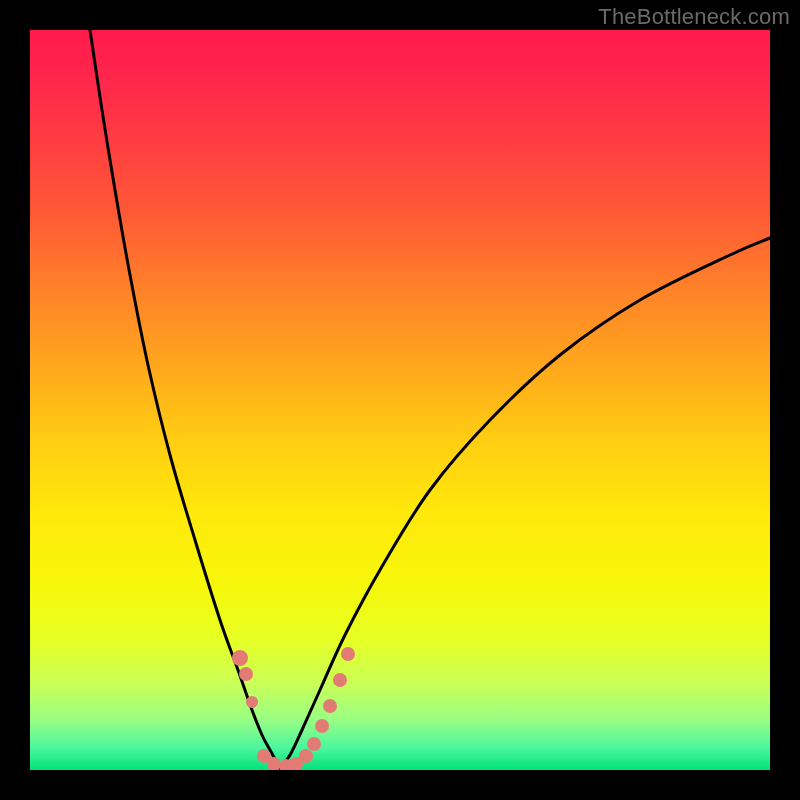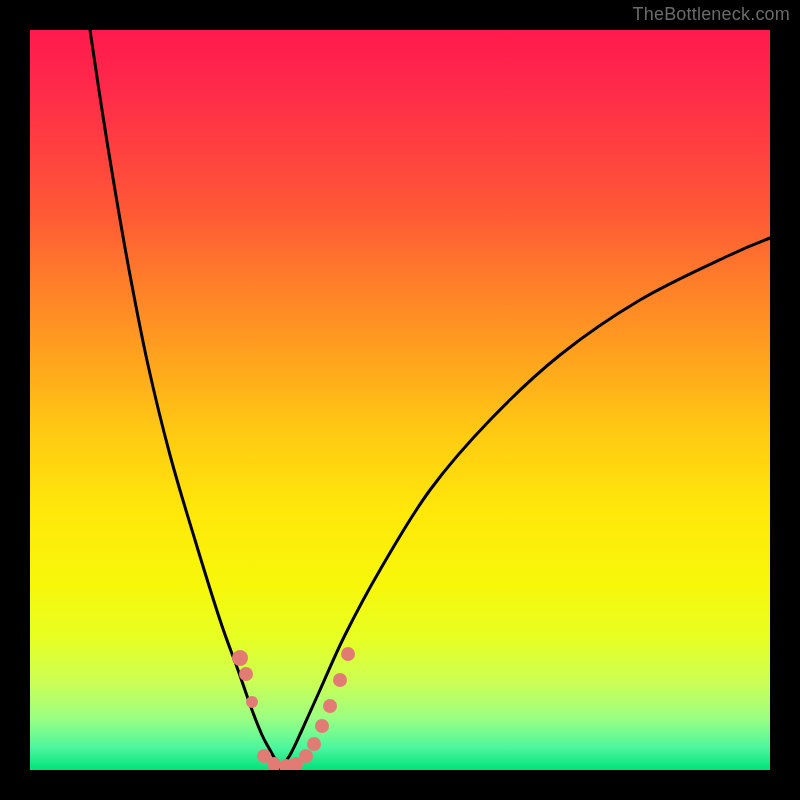--- a/index.html
+++ b/index.html
@@ -40,21 +40,21 @@
       #9cff82 93%,
       #4cf69e 97%,
       #00e27a 100%
     );
   }
   .watermark {
     position: absolute;
     top: 4px;
     right: 10px;
     color: #6a6a6a;
-    font-size: 18px;
+    font-size: 22px;
     font-weight: 500;
     letter-spacing: 0.2px;
   }
   svg.curve {
     position: absolute;
     left: 0;
     top: 0;
     width: 740px;
     height: 740px;
   }

